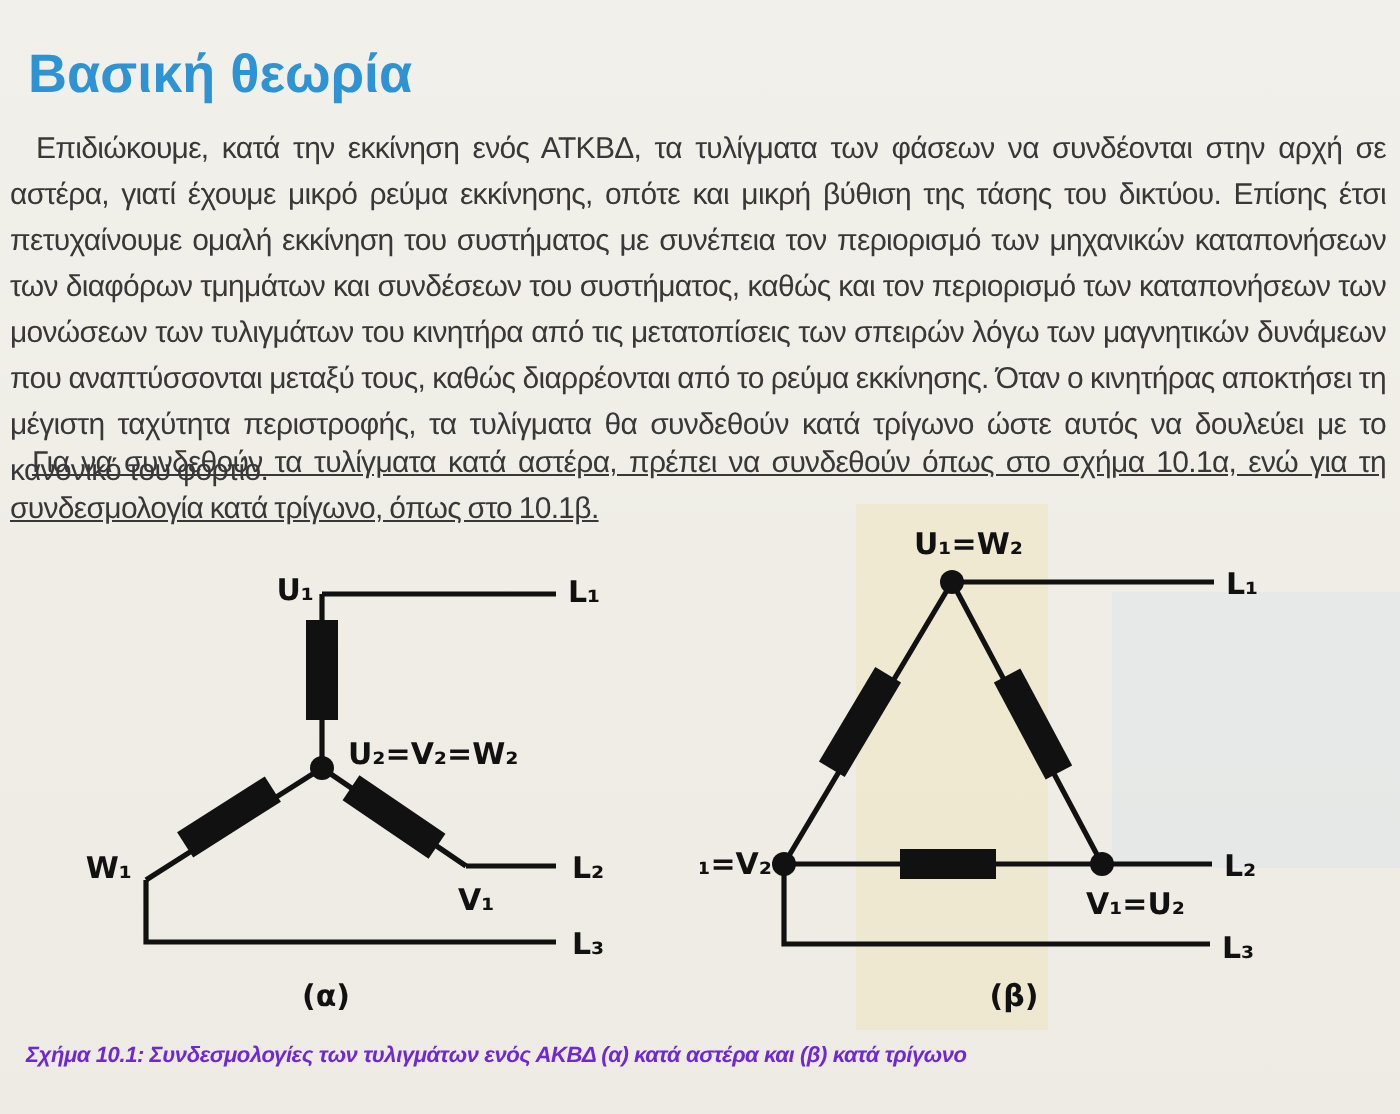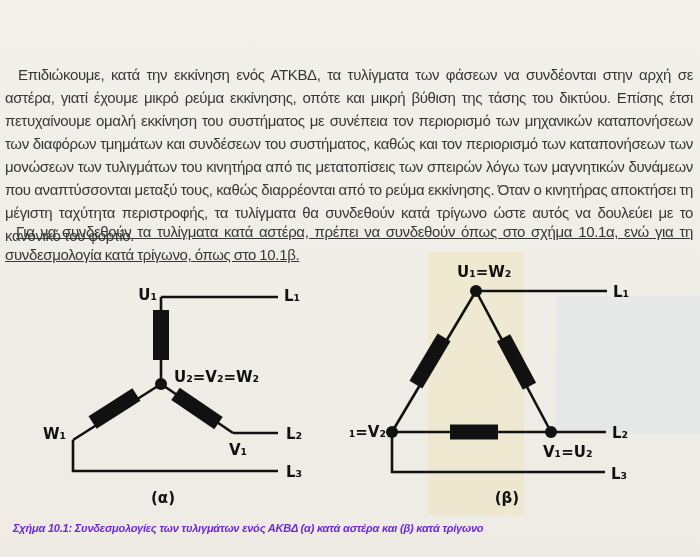--- a/index.html
+++ b/index.html
@@ -42,20 +42,21 @@
   svg circle.node{fill:#111111;stroke:none;}
 </style>
 </head>
 <body>
 
 <div class="page">
 
   <div class="ghost ghost-yellow"></div>
   <div class="ghost ghost-blue"></div>
 
+  <h1 class="title">Βασική θεωρία</h1>
 
   <p class="body-text p1">Επιδιώκουμε, κατά την εκκίνηση ενός ΑΤΚΒΔ, τα τυλίγματα των φάσεων να συνδέονται στην αρχή σε αστέρα, γιατί έχουμε μικρό ρεύμα εκκίνησης, οπότε και μικρή βύθιση της τάσης του δικτύου. Επίσης έτσι πετυχαίνουμε ομαλή εκκίνηση του συστήματος με συνέπεια τον περιορισμό των μηχανικών καταπονήσεων των διαφόρων τμημάτων και συνδέσεων του συστήματος, καθώς και τον περιορισμό των καταπονήσεων των μονώσεων των τυλιγμάτων του κινητήρα από τις μετατοπίσεις των σπειρών λόγω των μαγνητικών δυνάμεων που αναπτύσσονται μεταξύ τους, καθώς διαρρέονται από το ρεύμα εκκίνησης. Όταν ο κινητήρας αποκτήσει τη μέγιστη ταχύτητα περιστροφής, τα τυλίγματα θα συνδεθούν κατά τρίγωνο ώστε αυτός να δουλεύει με το κανονικό του φορτίο.</p>
   <p class="body-text p2">Για να συνδεθούν τα τυλίγματα κατά αστέρα, πρέπει να συνδεθούν όπως στο σχήμα 10.1α, ενώ για τη συνδεσμολογία κατά τρίγωνο, όπως στο 10.1β.</p>
 
   <svg class="diagram star" viewBox="0 0 350 278">
 
     <polyline points="161,57 278,57"></polyline>
 
     <line x1="161" y1="57" x2="161" y2="144"></line>
 

